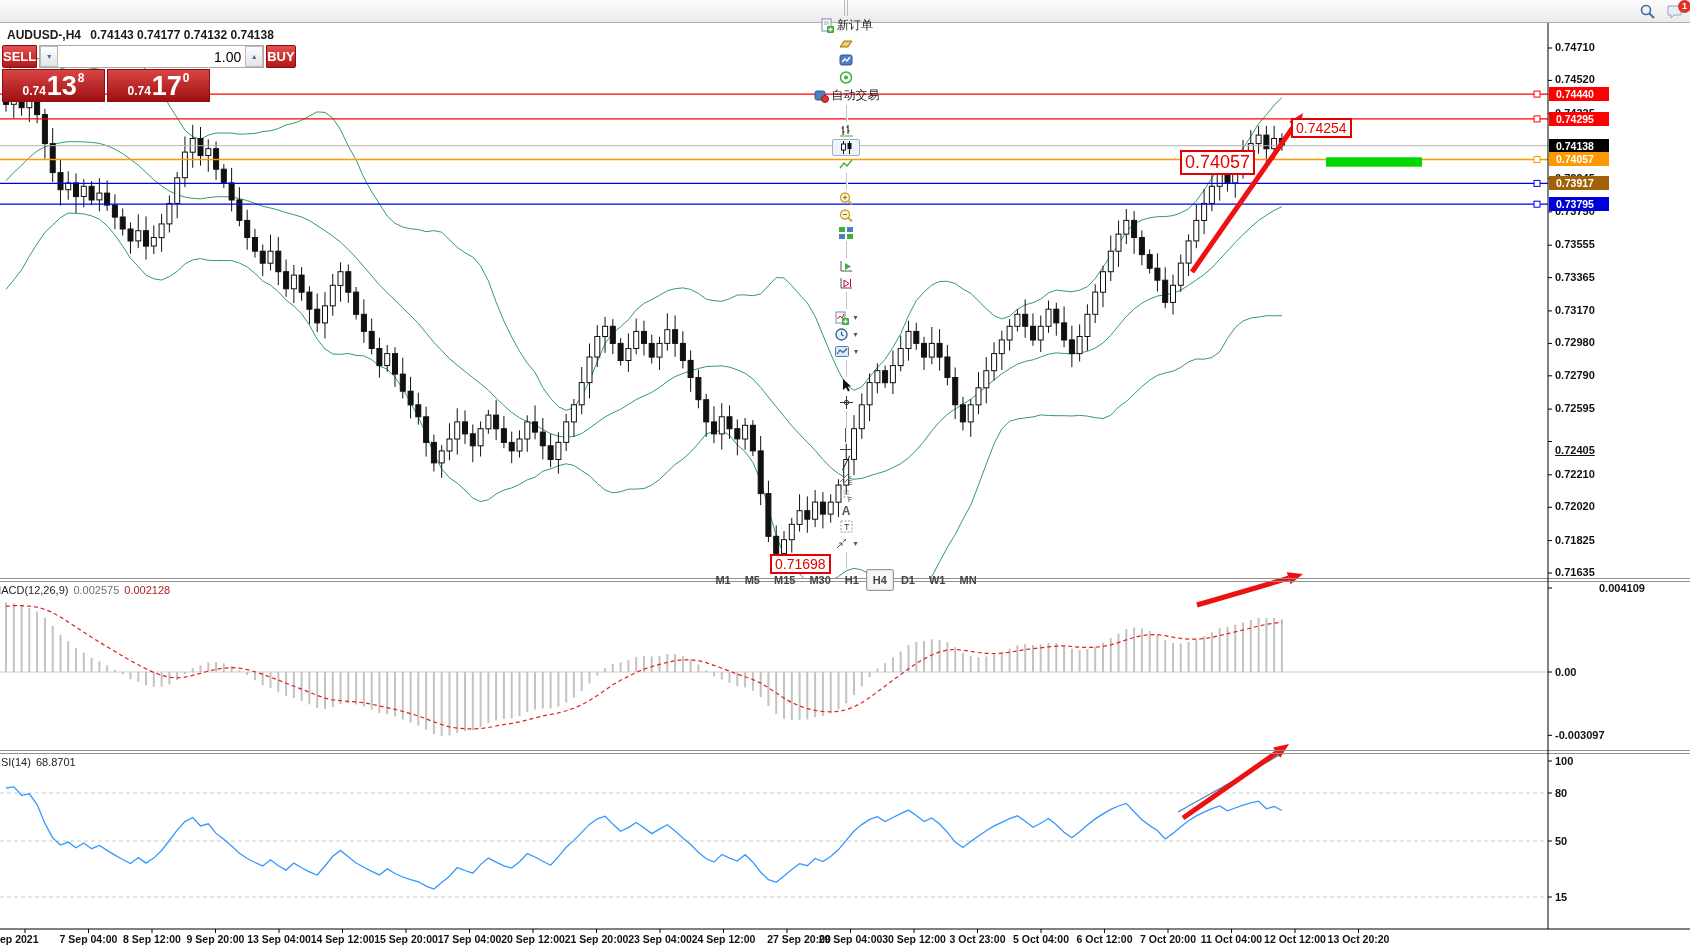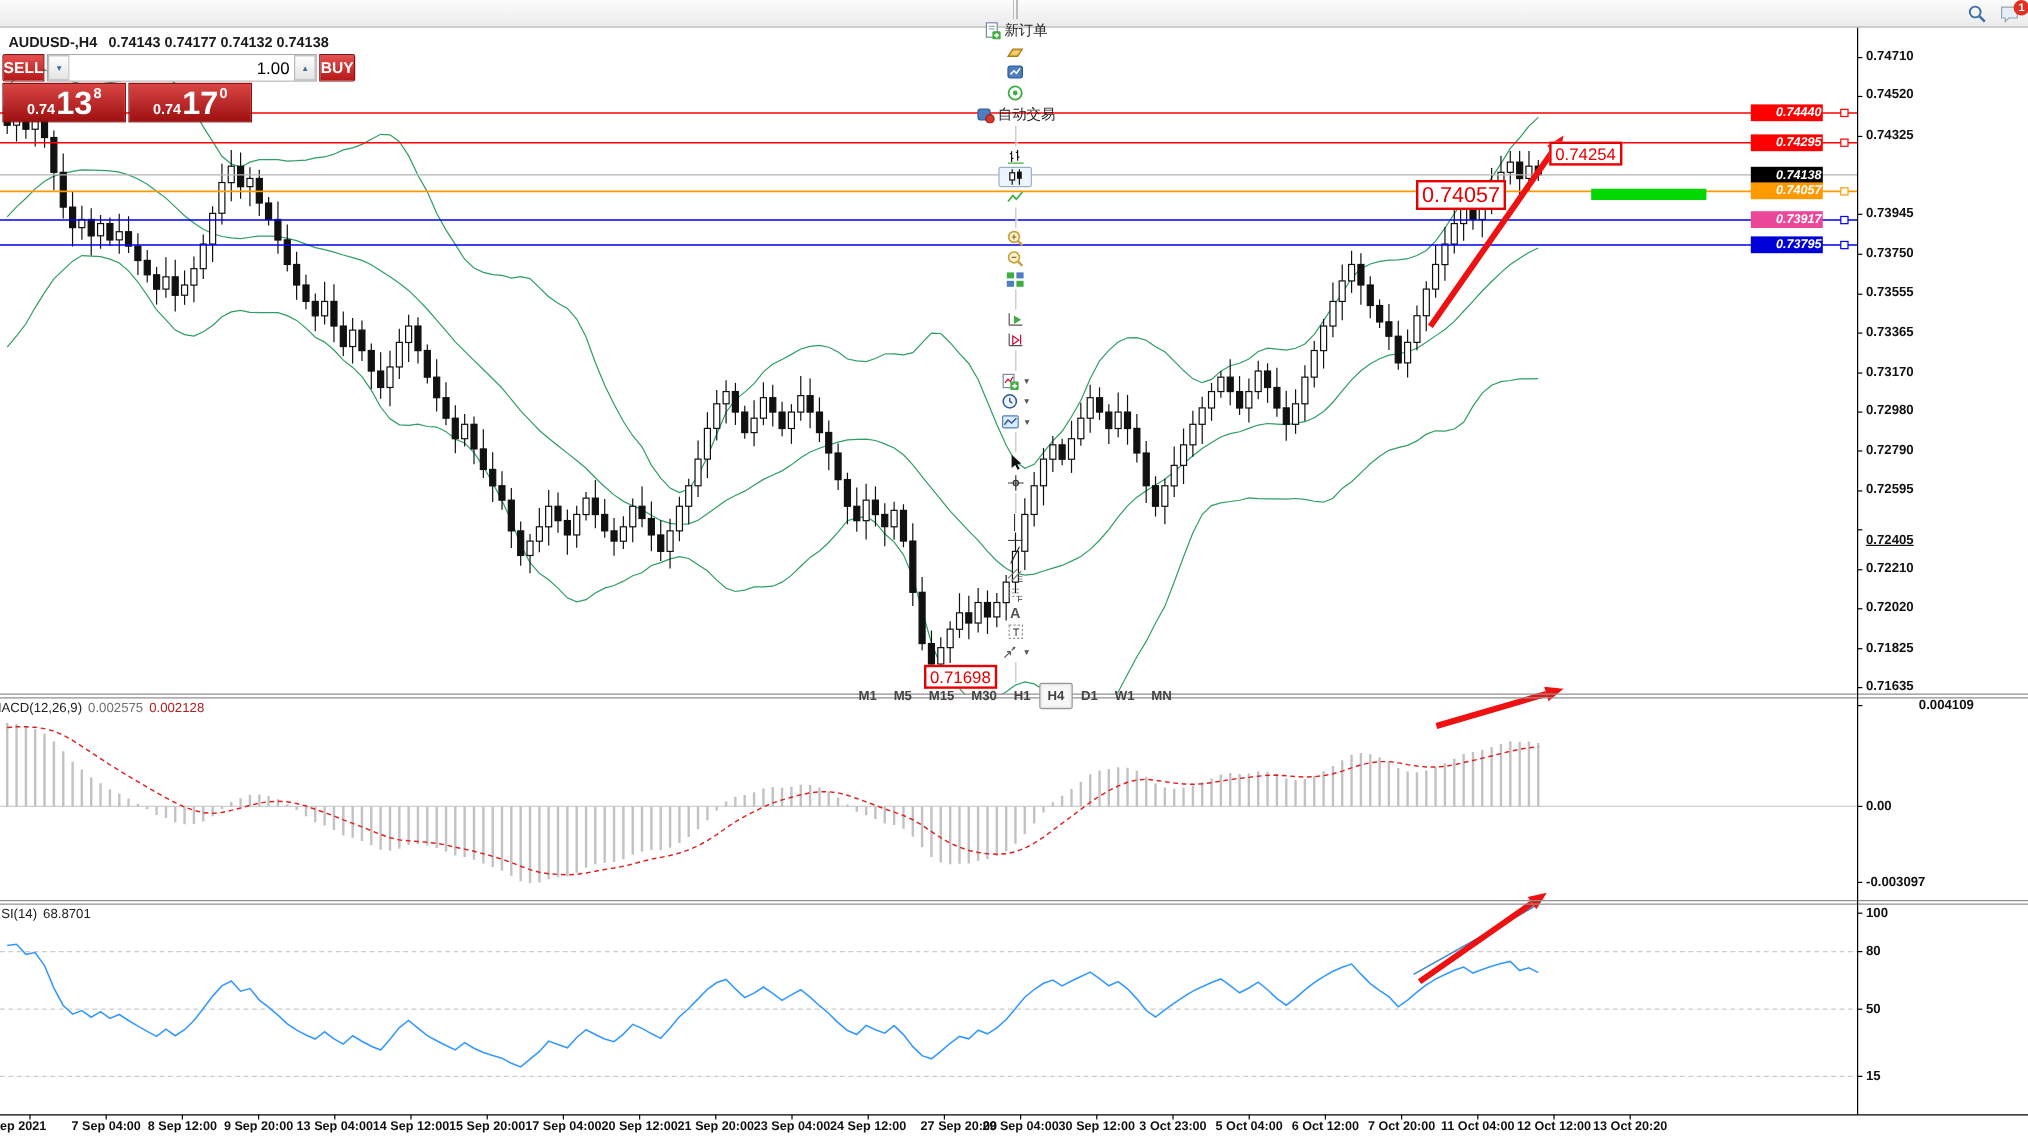--- a/index.html
+++ b/index.html
@@ -43,22 +43,22 @@
   .tp-row2{display:flex;height:33px;margin-top:1px;gap:2px;}
   .quote-box{flex:1;background:linear-gradient(#d94545,#9e1111);color:#fff;
              display:flex;align-items:flex-end;justify-content:center;padding-bottom:1px;
              border:1px solid #8d0f0f;box-sizing:border-box;}
   .q-small{font-size:12px;font-weight:bold;margin-bottom:2px;}
   .q-big{font-size:27px;font-weight:bold;line-height:27px;margin:0 1px;}
   .q-sup{font-size:12px;font-weight:bold;align-self:flex-start;margin-top:1px;}
   .anno{position:absolute;background:#fff;border:2px solid #e80000;color:#e80000;
         z-index:5;padding:0 3px;line-height:1.15;white-space:nowrap;}
   .ytick{position:absolute;left:1555px;font-size:11px;font-weight:bold;color:#111;z-index:2;white-space:nowrap;}
-  .badge{position:absolute;left:1459px;width:60px;height:14px;z-index:4;color:#fff;
-         font-size:10.5px;font-weight:bold;display:flex;align-items:center;padding-left:21px;box-sizing:border-box;font-style:italic;}
+  .badge{position:absolute;left:1549px;width:60px;height:14px;z-index:4;color:#fff;
+         font-size:10.5px;font-weight:bold;display:flex;align-items:center;padding-left:7px;box-sizing:border-box;}
   .xlab{position:absolute;top:933px;font-size:10.5px;font-weight:bold;color:#111;
         white-space:nowrap;z-index:2;}
   .pane-label{position:absolute;z-index:3;font-size:11px;color:#222;white-space:nowrap;}
   .pane-label .v1{color:#707070;margin-left:5px;}
   .pane-label .v2{color:#b22222;margin-left:5px;}
   .icon-svg{display:block;}
 </style>
 </head>
 <body>
 
@@ -956,21 +956,21 @@
     <div class="ytick" style="top: 467.825px;">0.72210</div>
     <div class="ytick" style="top: 500.264px;">0.72020</div>
     <div class="ytick" style="top: 533.556px;">0.71825</div>
     <div class="ytick" style="top: 565.995px;">0.71635</div>
   </div>
 <div id="badges">
     <div class="badge" style="top: 87.0971px; background: rgb(255, 0, 0);">0.74440</div>
     <div class="badge" style="top: 111.853px; background: rgb(255, 0, 0);">0.74295</div>
     <div class="badge" style="top: 138.658px; background: rgb(0, 0, 0);">0.74138</div>
     <div class="badge" style="top: 152.487px; background: rgb(255, 153, 0);">0.74057</div>
-    <div class="badge" style="top: 176.389px; background: #ec4899;">0.73917</div>
+    <div class="badge" style="top: 176.389px; background: #a16207;">0.73917</div>
     <div class="badge" style="top: 197.218px; background: rgb(0, 0, 216);">0.73795</div>
   </div>
 <div id="subticks">
     <div class="ytick" style="top: 582.012px; font-weight: bold; padding-left: 44px;">0.004109</div>
     <div class="ytick" style="top: 666px; font-weight: bold;">0.00</div>
     <div class="ytick" style="top: 729.303px; font-weight: bold;">-0.003097</div>
     <div class="ytick" style="top: 755px;">100</div>
     <div class="ytick" style="top: 787px;">80</div>
     <div class="ytick" style="top: 835px;">50</div>
     <div class="ytick" style="top: 891px;">15</div>

